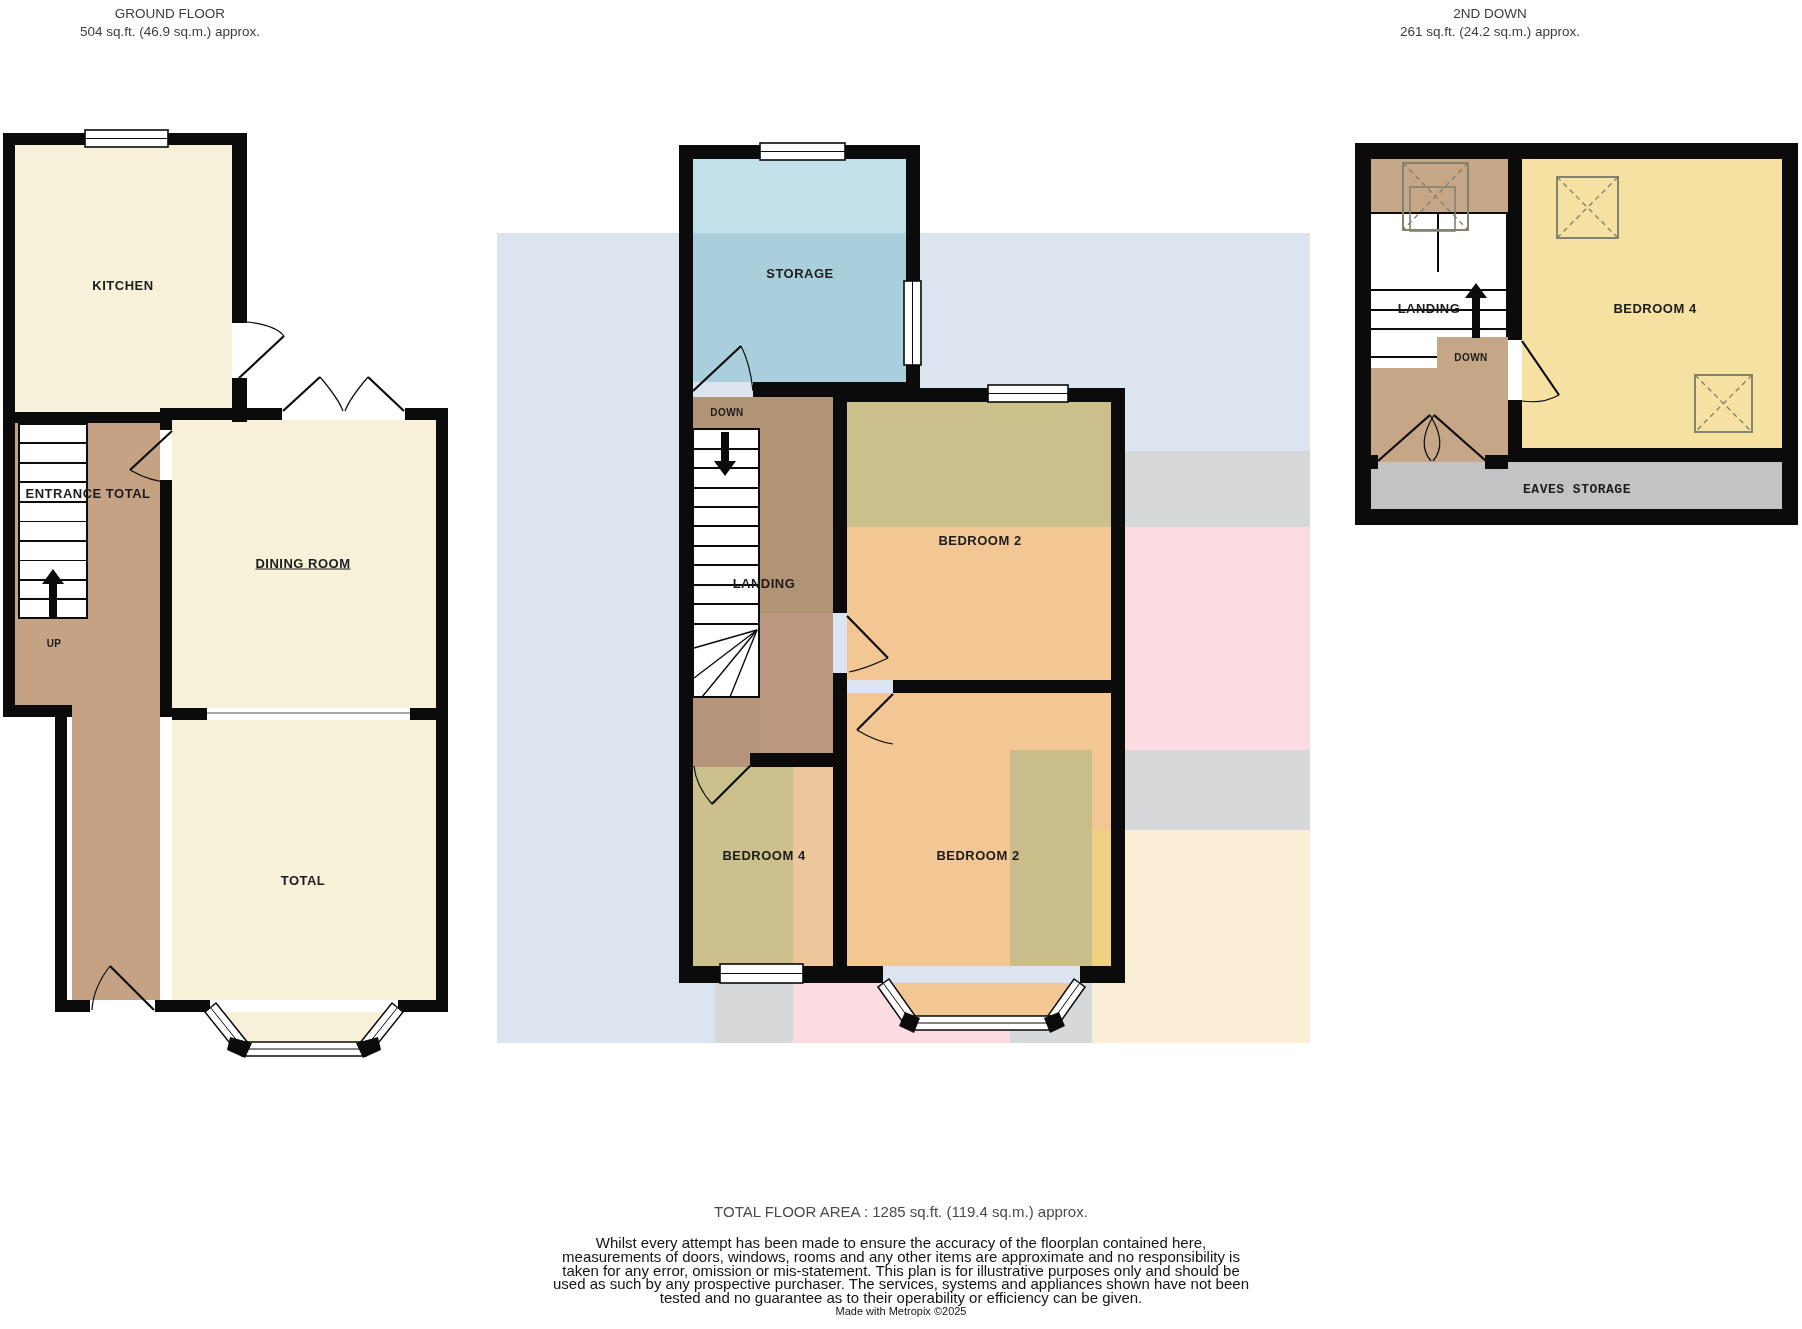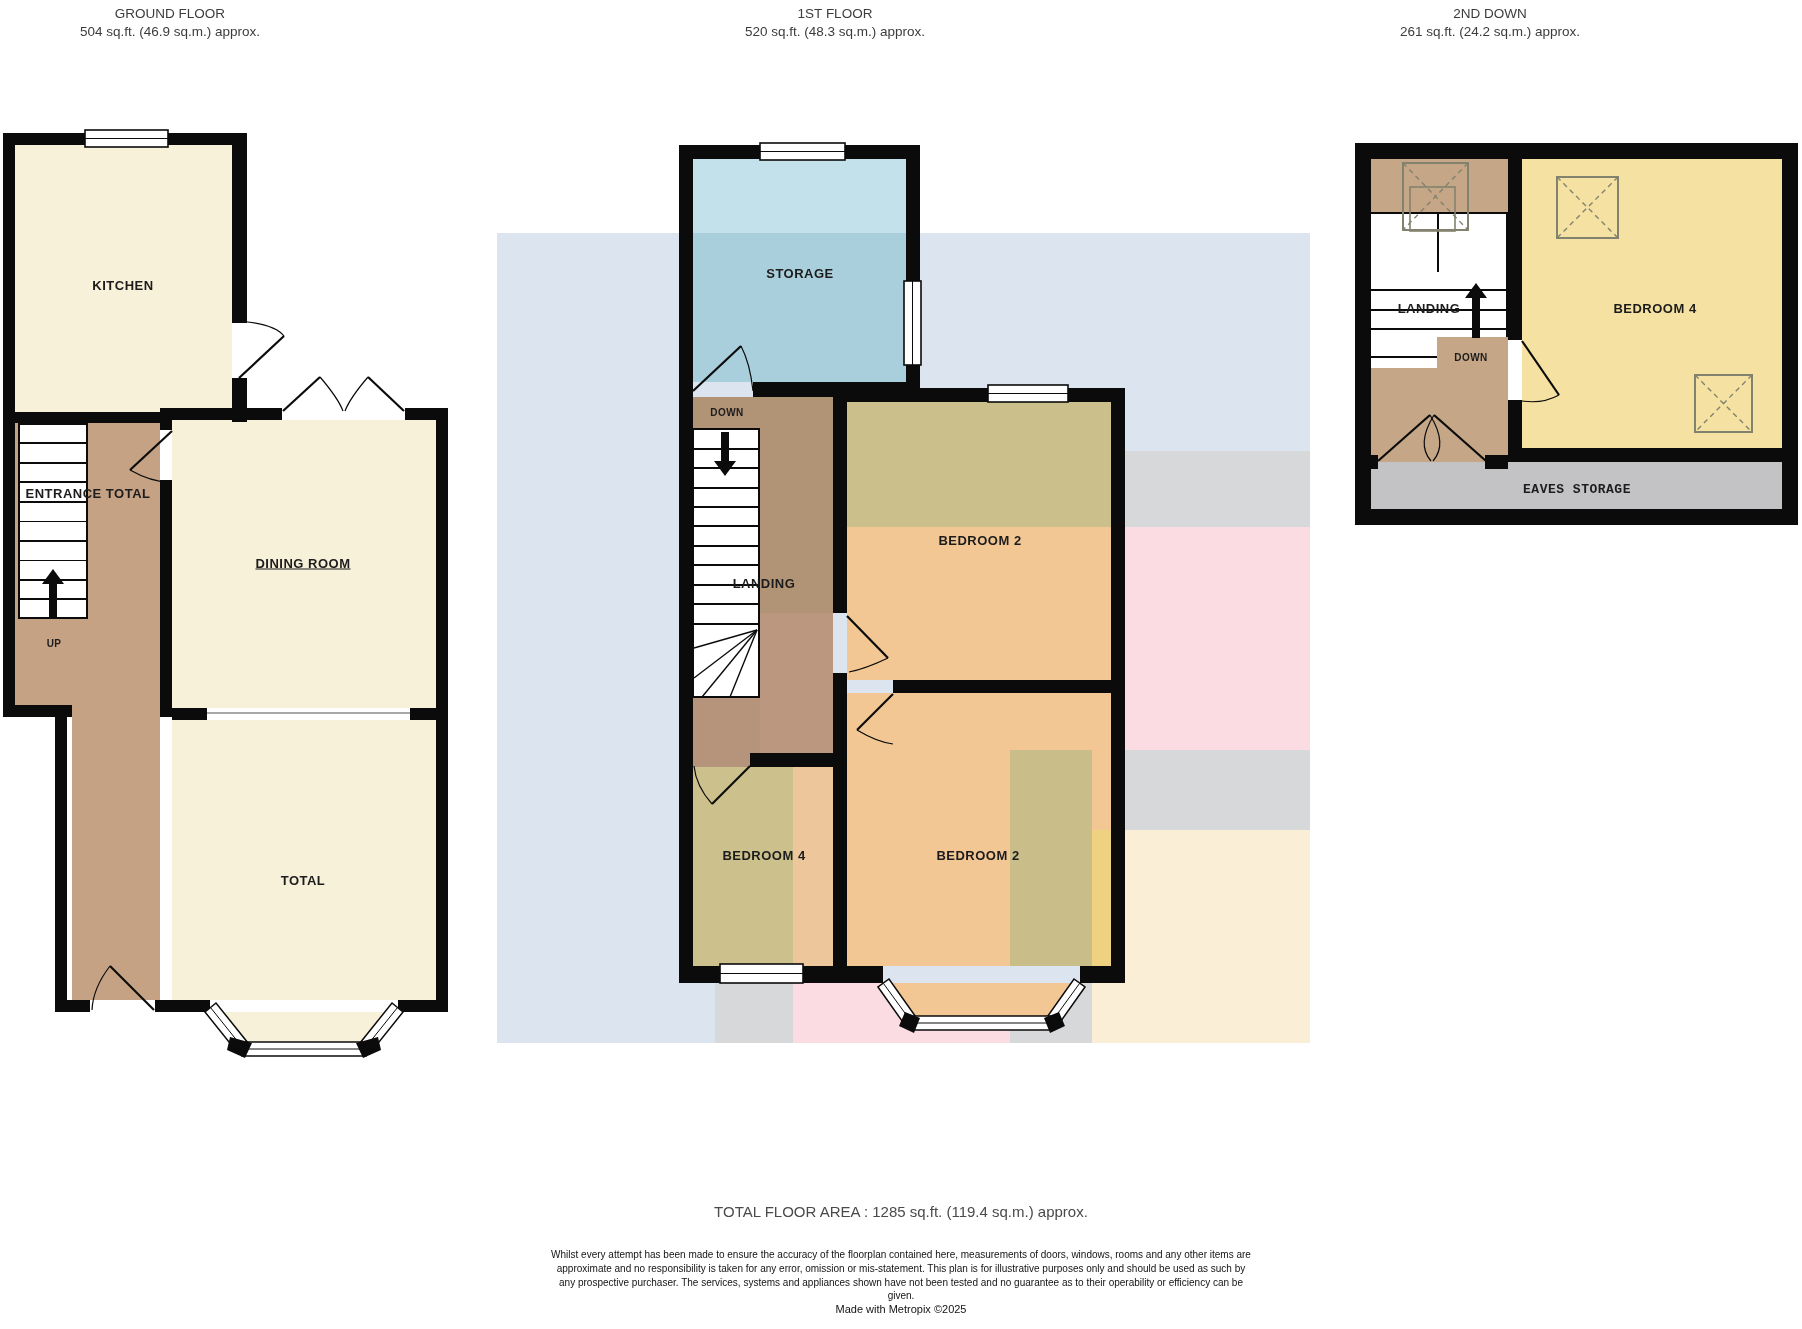--- a/index.html
+++ b/index.html
@@ -14,36 +14,32 @@
   .lbl{position:absolute;z-index:70;font-weight:bold;font-size:13px;letter-spacing:.5px;color:#1c1c1c;
        transform:translate(-50%,-50%);white-space:nowrap;}
   .lbl.sm{font-size:10px;letter-spacing:.4px;}
   .hdr{position:absolute;top:5px;width:360px;text-align:center;z-index:70;color:#3c3c3c;font-size:13.5px;line-height:18px;}
   svg#overlay{position:absolute;left:0;top:0;z-index:50;}
   .arrow-shaft{position:absolute;background:#0b0b0b;z-index:60;}
   .arrow-head{position:absolute;width:0;height:0;z-index:60;}
   .head-up{border-left:11px solid transparent;border-right:11px solid transparent;border-bottom:15px solid #0b0b0b;}
   .head-down{border-left:11px solid transparent;border-right:11px solid transparent;border-top:15px solid #0b0b0b;}
   #footer{position:absolute;left:551px;top:1203px;width:700px;text-align:center;z-index:70;}
-  #total-area{font-size:15px;color:#4a4a4a;margin-bottom:28px;}
-  #disclaimer{font-size:10px;line-height:13.8px;color:#131313;}
+  #total-area{font-size:15px;color:#4a4a4a;margin-bottom:16px;}
+  #disclaimer{font-size:15px;line-height:13.8px;color:#131313;}
   #credit{font-size:11px;line-height:13.8px;color:#131313;}
 </style>
 </head>
 <body>
 
 <div id="canvas">
 
   <div class="hdr" style="left:-10px;">
     <div>GROUND FLOOR</div>
     <div>504 sq.ft. (46.9 sq.m.) approx.</div>
-  </div>
-  <div class="hdr" style="left:655px;">
-    <div>1ST FLOOR</div>
-    <div>520 sq.ft. (48.3 sq.m.) approx.</div>
   </div>
   <div class="hdr" style="left:1310px;">
     <div>2ND DOWN</div>
     <div>261 sq.ft. (24.2 sq.m.) approx.</div>
   </div>
 
   <div class="band" style="left:497px;top:233px;width:813px;height:810px;background:#dbe4ef;"></div>
   <div class="band" style="left:1125px;top:451px;width:185px;height:76px;background:#d7d8da;"></div>
   <div class="band" style="left:1125px;top:527px;width:185px;height:223px;background:#fadce2;"></div>
   <div class="band" style="left:1125px;top:750px;width:185px;height:80px;background:#d7d8da;"></div>

